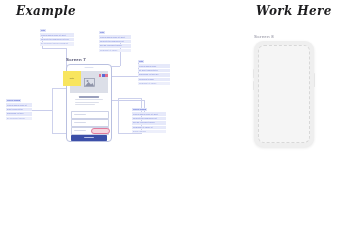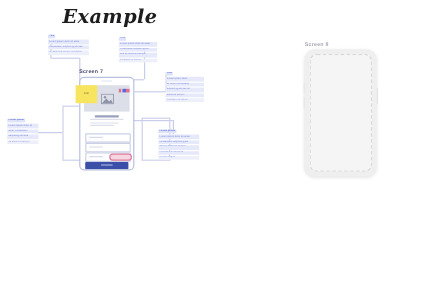--- a/index.html
+++ b/index.html
@@ -15,25 +15,24 @@
     font-family: "Liberation Sans", sans-serif;
     color: #3b3b4f;
   }
 
   
   .heading {
     position: absolute;
     font-family: "DejaVu Serif", serif;
     font-style: italic;
     font-weight: 700;
-    font-size: 16px;
+    font-size: 12px;
     letter-spacing: 0.4px;
     color: #1d1d1f;
     white-space: nowrap;
-    margin-left: 36px;
   }
   #heading-example { left: 16px; top: 4px; }
   #heading-work    { left: 256px; top: 4px; }
 
   
   .panel { position: absolute; top: 0; height: 163px; }
   #panel-example { left: 0;   width: 200px; }
   #panel-work    { left: 200px; width: 160px; }
 
   
@@ -351,20 +350,21 @@
 
   <div id="marker-dots">
     <span></span>
     <span></span>
     <span></span>
   </div>
 </div>
 
 <div class="panel" id="panel-work">
 
+  <div class="heading" id="heading-work" style="left:56px;">Work Here</div>
 
   <div id="screen-label-8" style="left:54px;">Screen 8</div>
 
   <div id="phone-right" style="left:54px;">
     <div class="phone-btn" id="phone-btn-left-1"></div>
     <div class="phone-btn" id="phone-btn-left-2"></div>
     <div class="phone-btn" id="phone-btn-right"></div>
     <div id="phone-right-screen"></div>
   </div>
 

